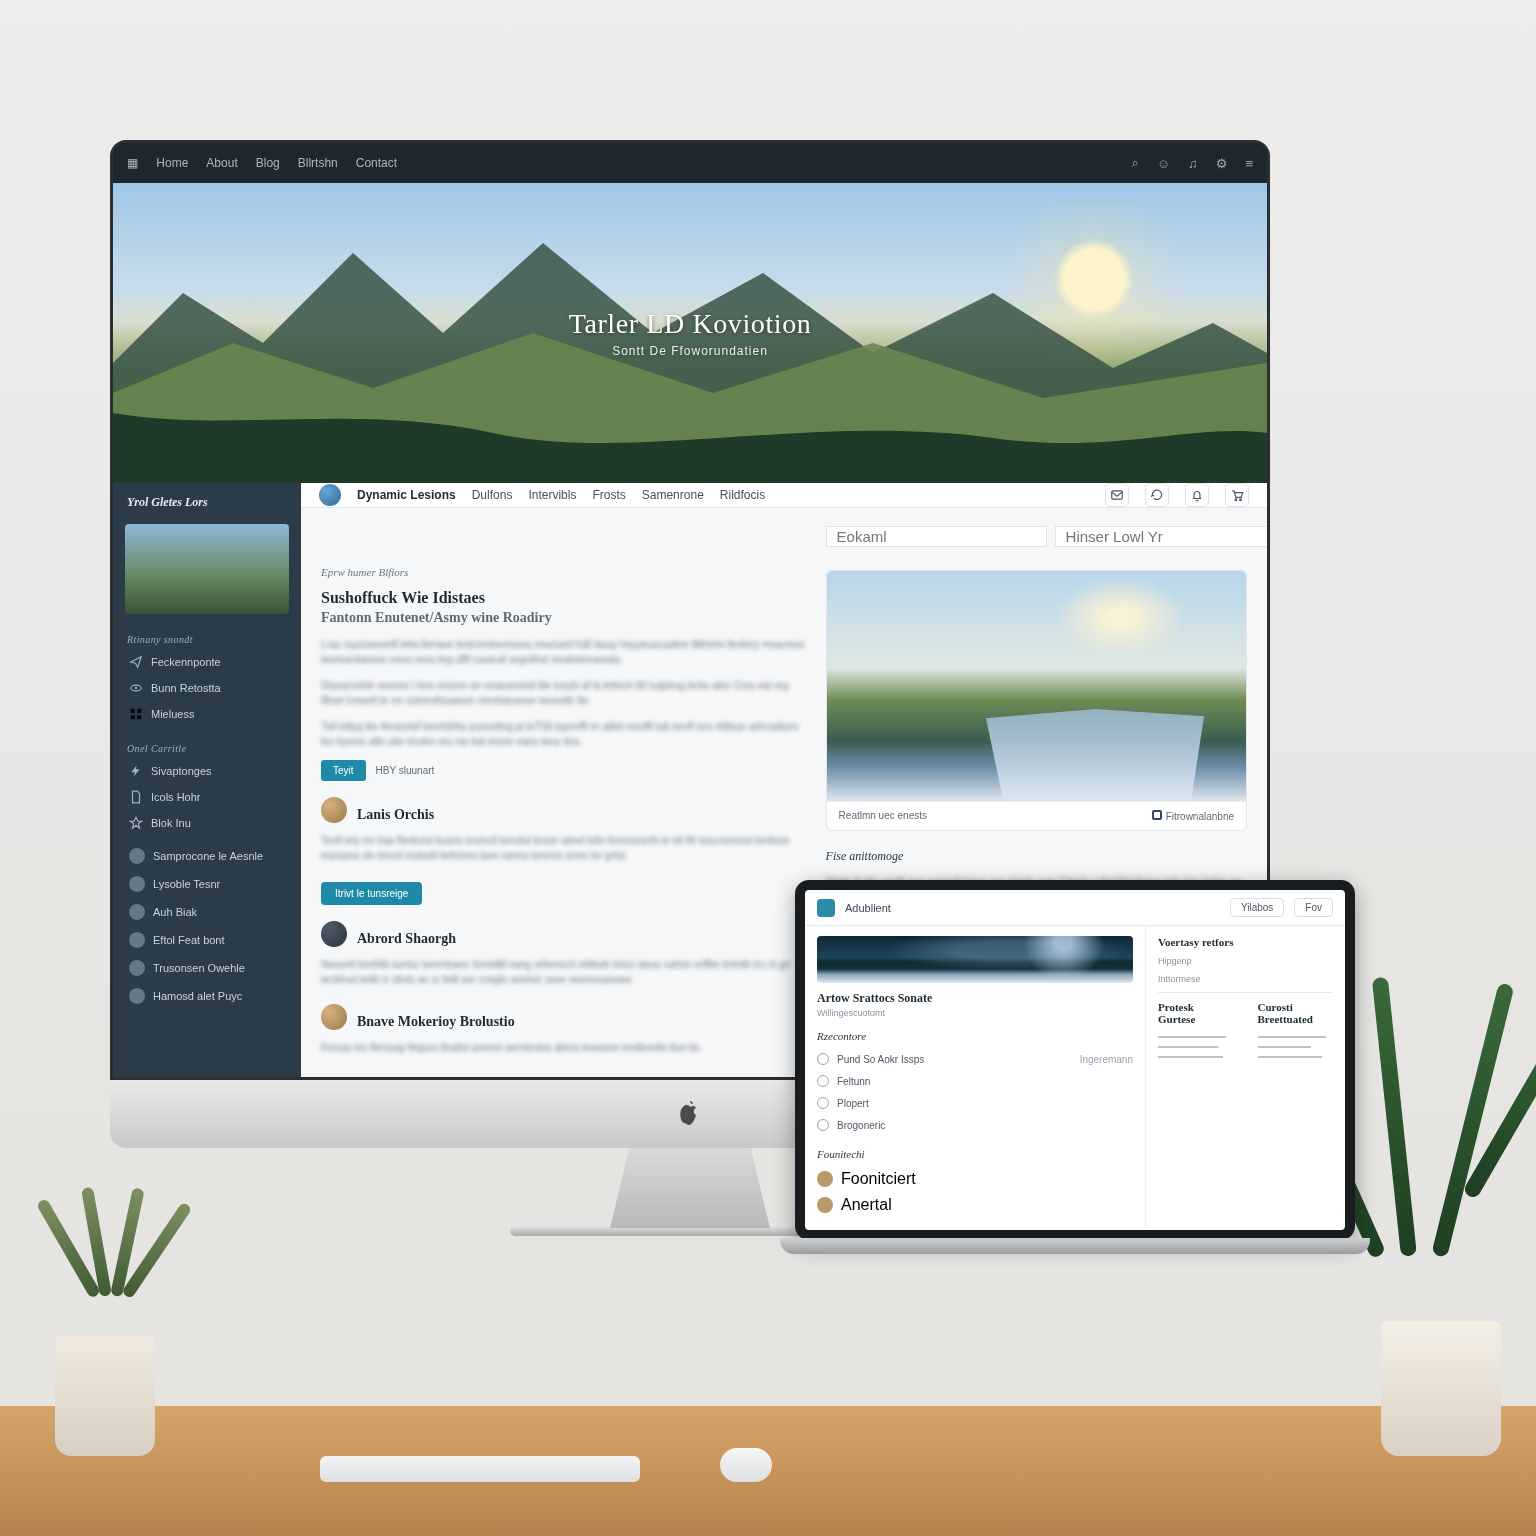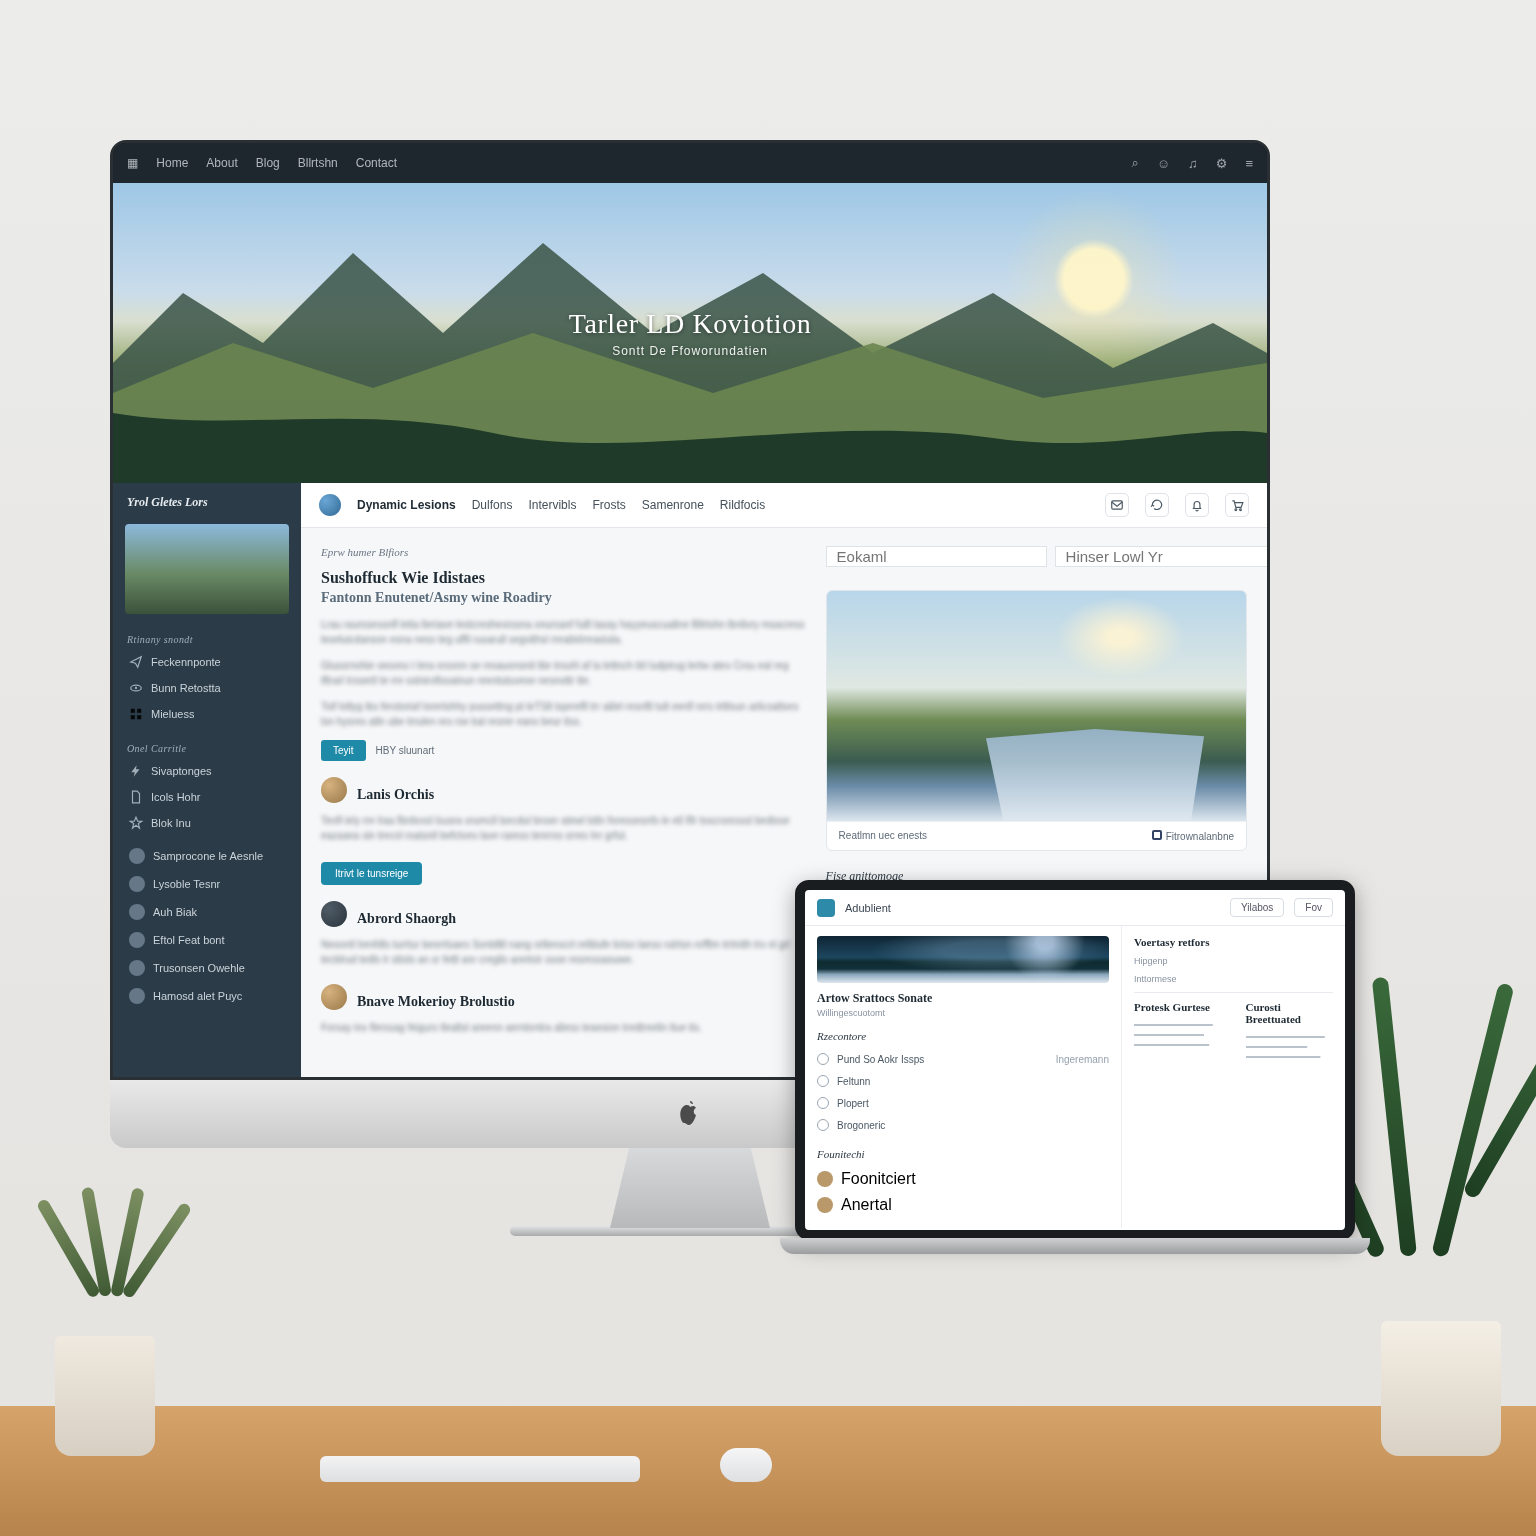--- a/index.html
+++ b/index.html
@@ -100,35 +100,35 @@
     border-radius:4px; cursor:pointer; }
   .side-ico { width:14px; height:14px; flex:0 0 14px; opacity:.85; }
   .side-ava { width:16px; height:16px; border-radius:50%; background:#678; flex:0 0 16px;}
   .side-label { white-space:nowrap; overflow:hidden; text-overflow:ellipsis; }
 
   
   .content { flex:1; display:flex; flex-direction:column; min-width:0; }
 
   
   .subnav {
-    display:flex; align-items:center; gap:16px; padding:10px 18px;
+    display:flex; align-items:center; gap:16px; padding:0 18px;
     border-bottom:1px solid #e3e6ea; background:#fff; font-size:12px; color:#44505a;
   }
   .brand-pill { width:22px; height:22px; border-radius:50%;
     background:radial-gradient(circle at 30% 30%,#6aa7d6,#316894); }
   .subnav .tab { cursor:pointer; }
   .subnav .tab.active { font-weight:600; color:#1f2a33; }
   .subnav .spacer { flex:1; }
   .icon-btn { width:24px; height:24px; border:1px solid #dfe3e8; border-radius:5px;
     display:flex; align-items:center; justify-content:center; background:#fff; cursor:pointer; }
   .icon { width:14px; height:14px; stroke:#4a5864; fill:none; stroke-width:2; }
 
   
   .page { flex:1; display:flex; gap:20px; padding:18px 20px; overflow:hidden; }
-  .col-main { flex:1.15; min-width:0; }
+  .col-main { flex:1.15; min-width:0;margin-top:40px; }
   .col-side { flex:1; min-width:0; }
 
   .crumb { font-size:11px; color:#6b7785; margin-bottom:10px; font-family:Georgia,serif; font-style:italic;}
   .search-row { display:flex; gap:8px; margin-bottom:16px; }
   .search-row input {
     height:21px; border:1px solid #dfe3e8; border-radius:0; padding:0 10px; font-size:15px; }
   .search-row .wide { flex:1; }
   .search-row .btn { width:30px; height:28px; border:1px solid #dfe3e8; border-radius:4px;
     background:#fff; display:flex; align-items:center; justify-content:center; cursor:pointer;}
 
@@ -187,21 +187,21 @@
     display:flex; align-items:center; padding:8px 12px; gap:10px;
     border-bottom:1px solid #e7eaee; font-size:11px; color:#3a4652;
   }
   .lap-logo { width:18px; height:18px; border-radius:4px; background:#2d8aa9; }
   .lap-top .sp { flex:1; }
   .pill { border:1px solid #d8dde3; border-radius:4px; padding:3px 10px; font-size:10px; color:#556; }
   .pill.solid { background:#fff; }
 
   .lap-body { display:flex; height:calc(100% - 38px); }
   .lap-left { flex:1; padding:10px 12px; display:flex; flex-direction:column; min-width:0;}
-  .lap-right{ width:224px; border-left:1px solid #eceff2; padding:10px 12px; font-size:10px; color:#495562;}
+  .lap-right{ width:200px; border-left:1px solid #eceff2; padding:10px 12px; font-size:10px; color:#495562;}
   .lap-hero { height:120px; border-radius:4px; overflow:hidden; position:relative;
     background:linear-gradient(180deg,#0f2533 0%, #1c465f 45%, #0e2b2f 55%, #12303a 70%, #8aa7bb 82%, #dfe7ee 100%);}
   .lap-hero::before{content:"";position:absolute;inset:0;
     background:radial-gradient(circle at 78% 12%, rgba(210,230,255,.7) 0 8px, transparent 40px),
                radial-gradient(ellipse at 60% 30%, rgba(150,190,222,.3) 0 50px, transparent 120px);}
   .lap-meta { margin-top:8px; }
   .lap-meta h3 { font-family:Georgia,serif; font-size:12px; color:#1e2a33; }
   .lap-meta .sub { font-size:9px; color:#8792a0; margin-top:2px;}
   .lap-section { font-family:Georgia,serif; font-style:italic; font-size:11px; margin:12px 0 6px; color:#2a3640;}
   .lap-list { list-style:none; }

